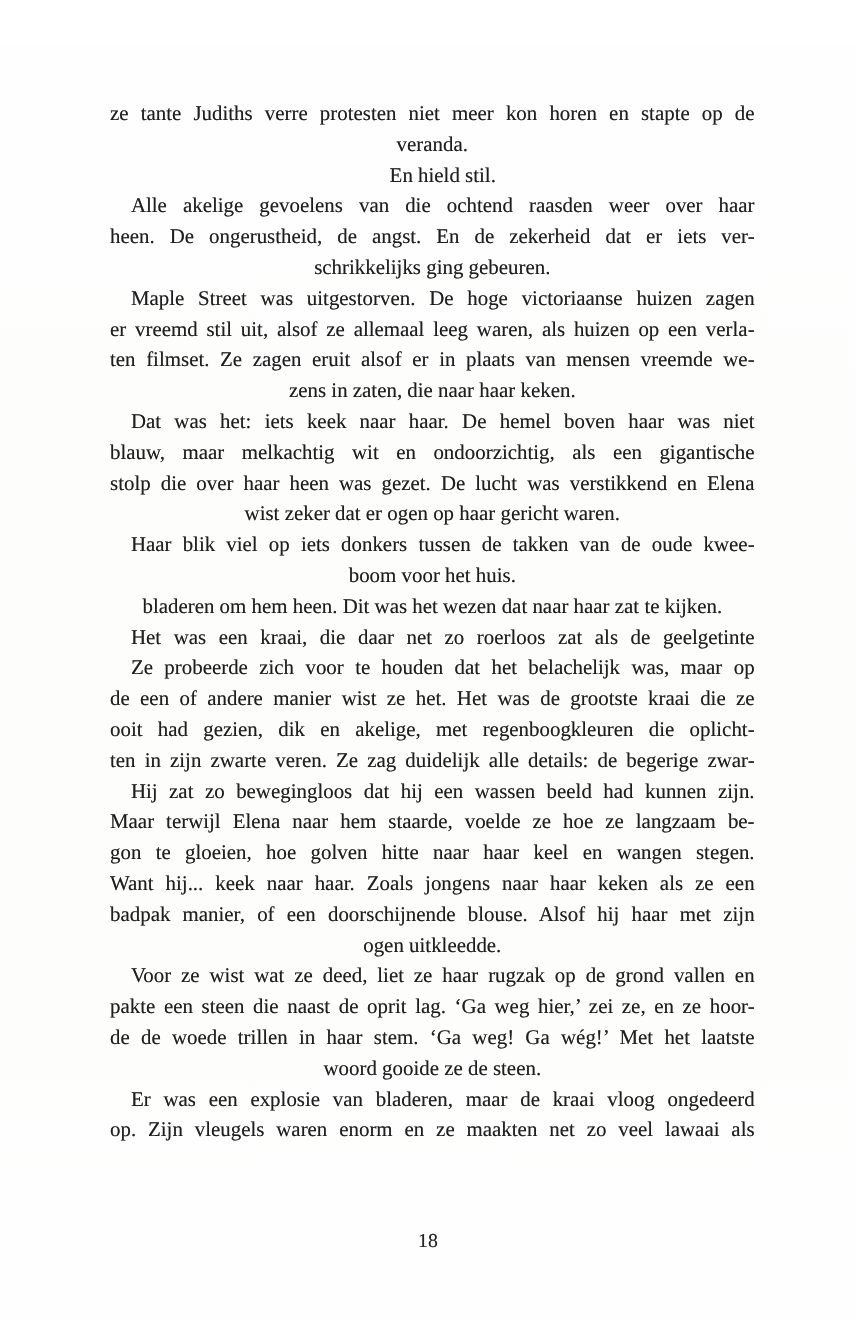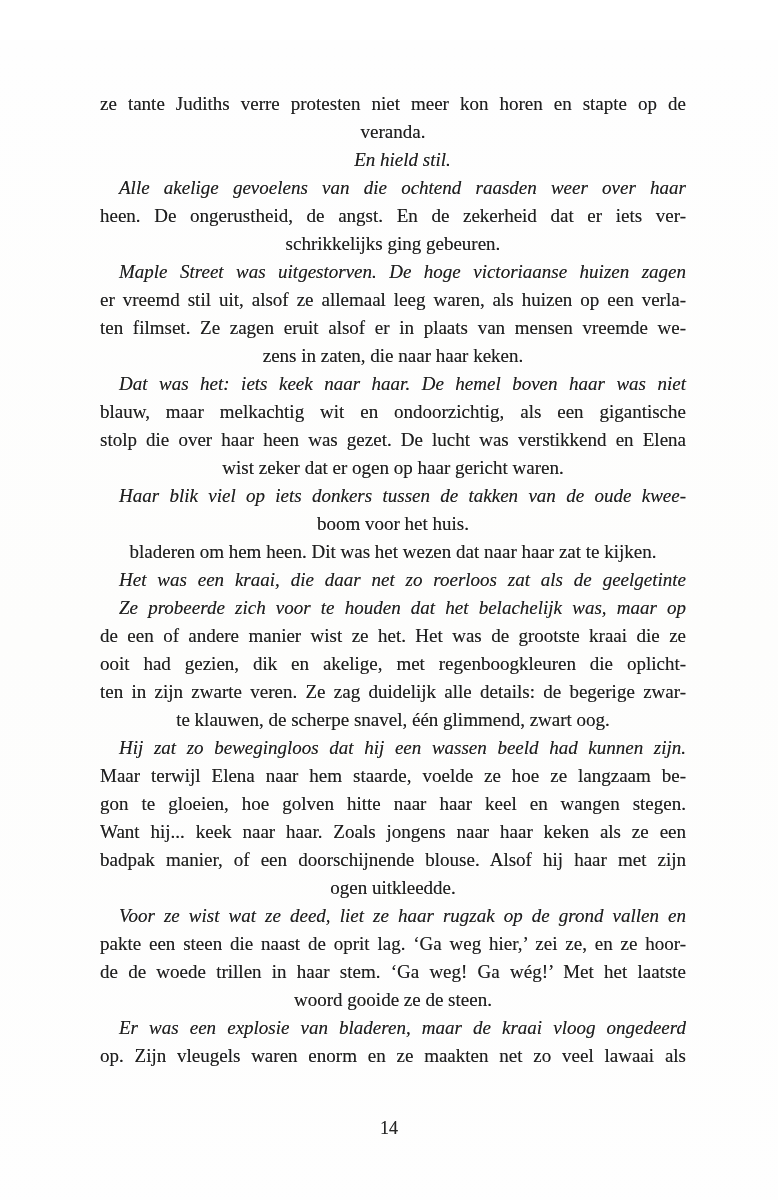--- a/index.html
+++ b/index.html
@@ -30,21 +30,20 @@
     text-align: center;
     white-space: normal;
     text-shadow: 0 0 0.5px rgba(30,30,30,0.55);
   }
   .line.just {
     text-align: justify;
     text-align-last: justify;
   }
   .line.indent {
     text-indent: 19px;
-    font-style: italic;
   }
   .page-number {
     position: absolute;
     left: 0;
     top: 1078px;
     width: 778px;
     text-align: center;
     font-size: 18px;
     color: #262626;
     text-shadow: 0 0 0.5px rgba(30,30,30,0.55);
@@ -70,28 +69,27 @@
       <div class="line just">stolp die over haar heen was gezet. De lucht was verstikkend en Elena</div>
       <div class="line">wist zeker dat er ogen op haar gericht waren.</div>
       <div class="line indent just">Haar blik viel op iets donkers tussen de takken van de oude kwee-</div>
       <div class="line">boom voor het huis.</div>
       <div class="line">bladeren om hem heen. Dit was het wezen dat naar haar zat te kijken.</div>
       <div class="line indent just">Het was een kraai, die daar net zo roerloos zat als de geelgetinte</div>
       <div class="line indent just">Ze probeerde zich voor te houden dat het belachelijk was, maar op</div>
       <div class="line just">de een of andere manier wist ze het. Het was de grootste kraai die ze</div>
       <div class="line just">ooit had gezien, dik en akelige, met regenboogkleuren die oplicht-</div>
       <div class="line just">ten in zijn zwarte veren. Ze zag duidelijk alle details: de begerige zwar-</div>
-      <div class="line">te klauwen, de scherpe snavel, één glimmend, zwart oog.</div>
       <div class="line indent just">Hij zat zo bewegingloos dat hij een wassen beeld had kunnen zijn.</div>
       <div class="line just">Maar terwijl Elena naar hem staarde, voelde ze hoe ze langzaam be-</div>
       <div class="line just">gon te gloeien, hoe golven hitte naar haar keel en wangen stegen.</div>
       <div class="line just">Want hij... keek naar haar. Zoals jongens naar haar keken als ze een</div>
       <div class="line just">badpak manier, of een doorschijnende blouse. Alsof hij haar met zijn</div>
       <div class="line">ogen uitkleedde.</div>
       <div class="line indent just">Voor ze wist wat ze deed, liet ze haar rugzak op de grond vallen en</div>
       <div class="line just">pakte een steen die naast de oprit lag. ‘Ga weg hier,’ zei ze, en ze hoor-</div>
       <div class="line just">de de woede trillen in haar stem. ‘Ga weg! Ga wég!’ Met het laatste</div>
       <div class="line">woord gooide ze de steen.</div>
       <div class="line indent just">Er was een explosie van bladeren, maar de kraai vloog ongedeerd</div>
       <div class="line just">op. Zijn vleugels waren enorm en ze maakten net zo veel lawaai als</div>
     </div>
-  <div class="page-number">14</div>
+  <div class="page-number">18</div>
 </div>
 
 </body></html>

